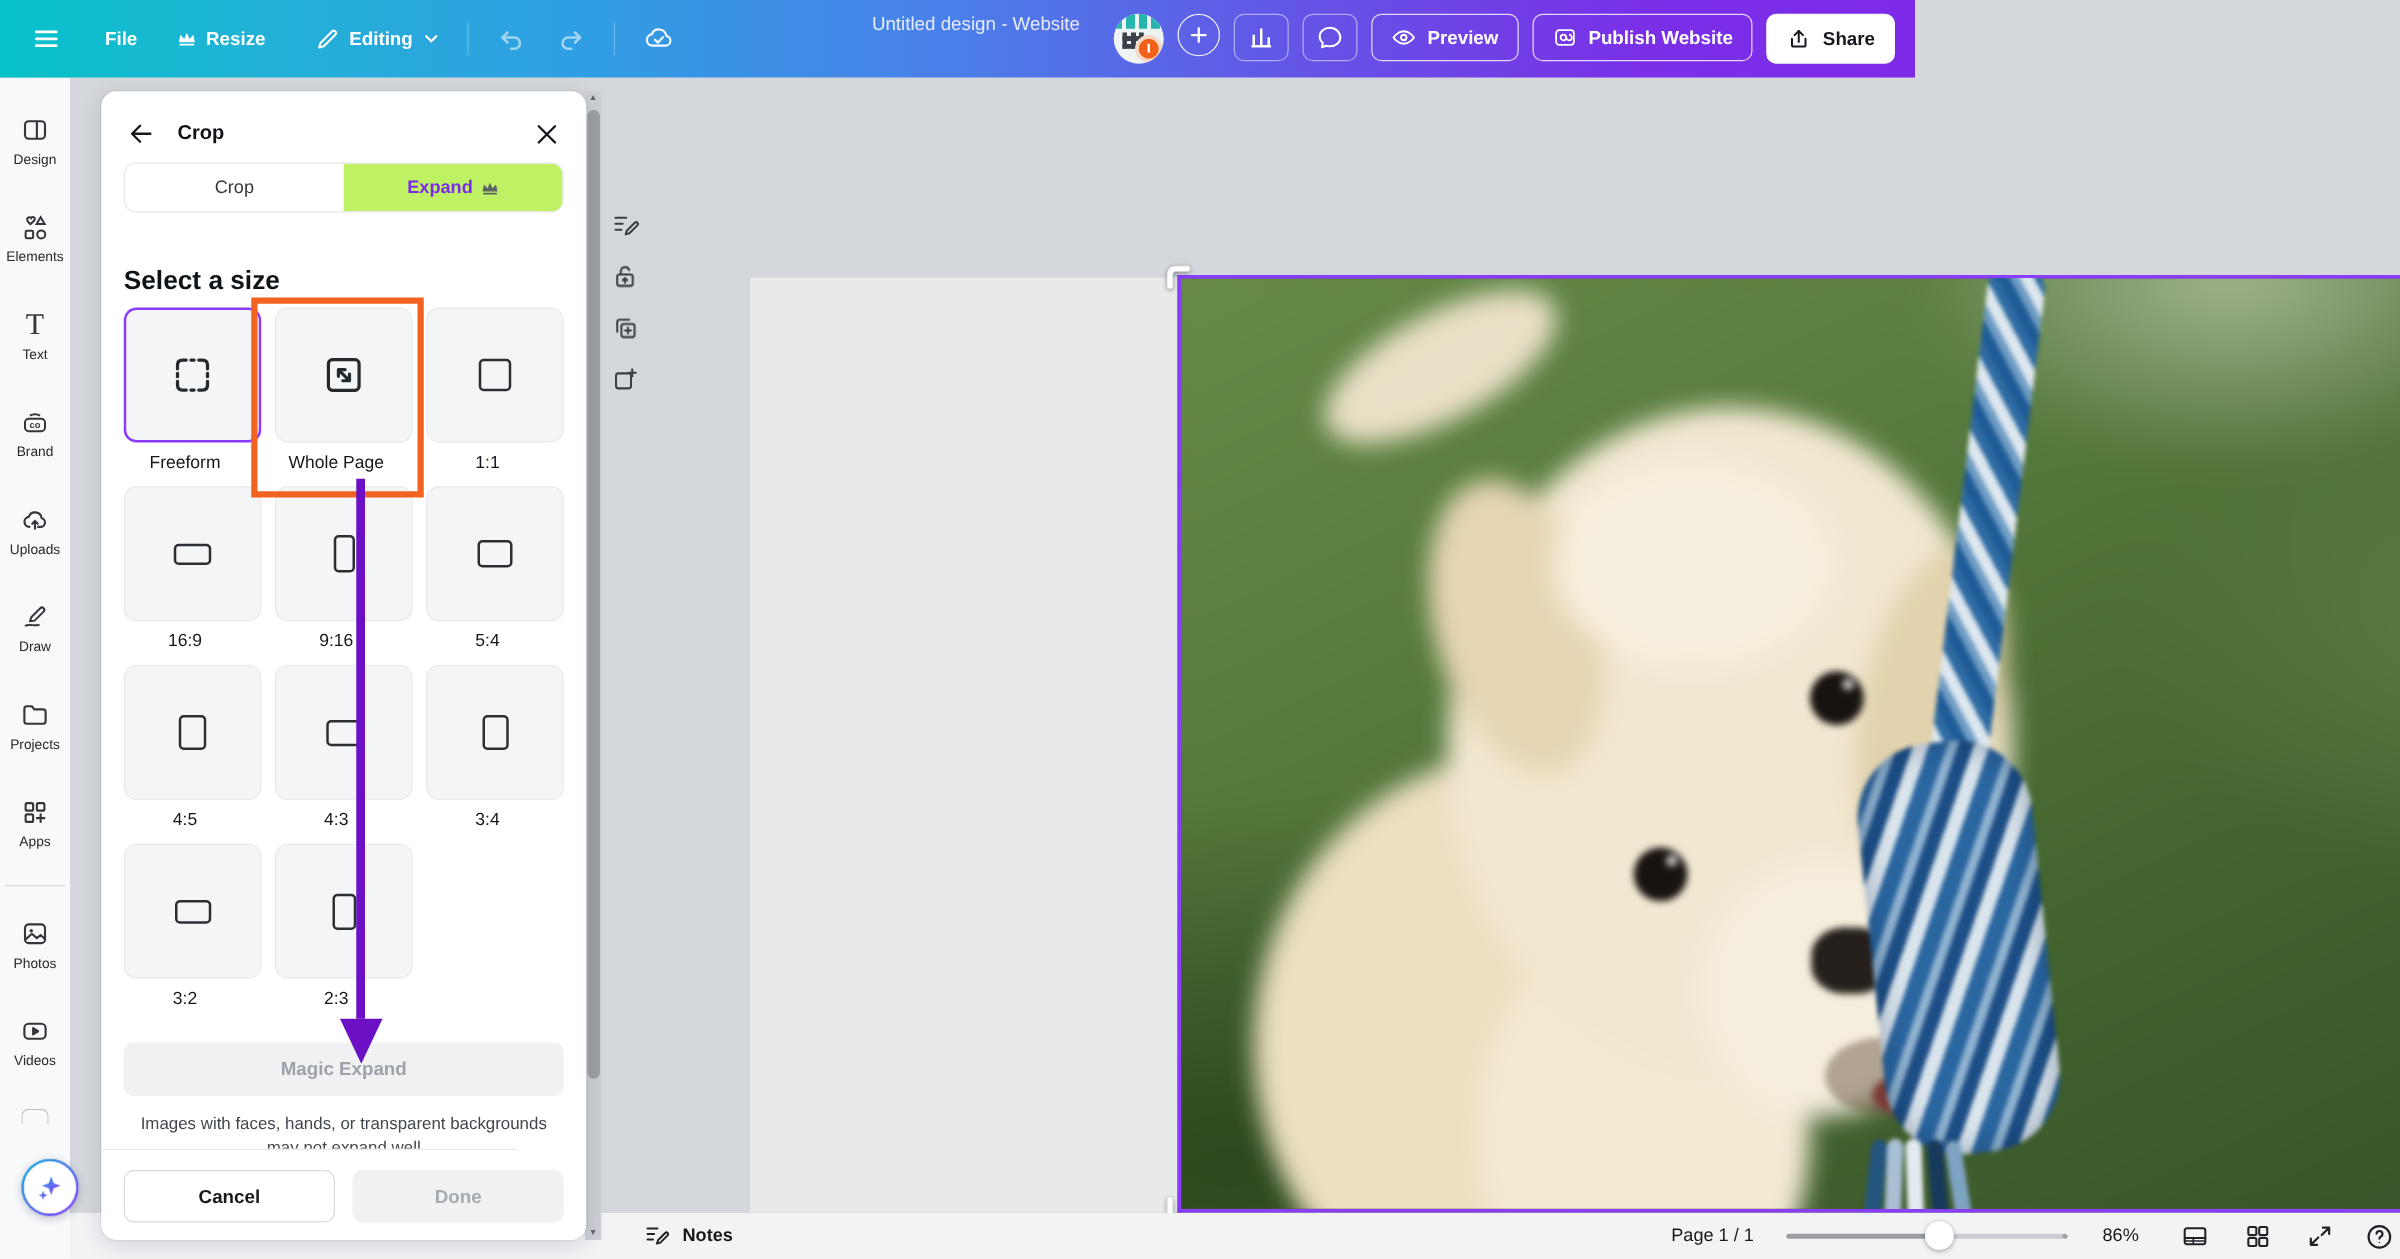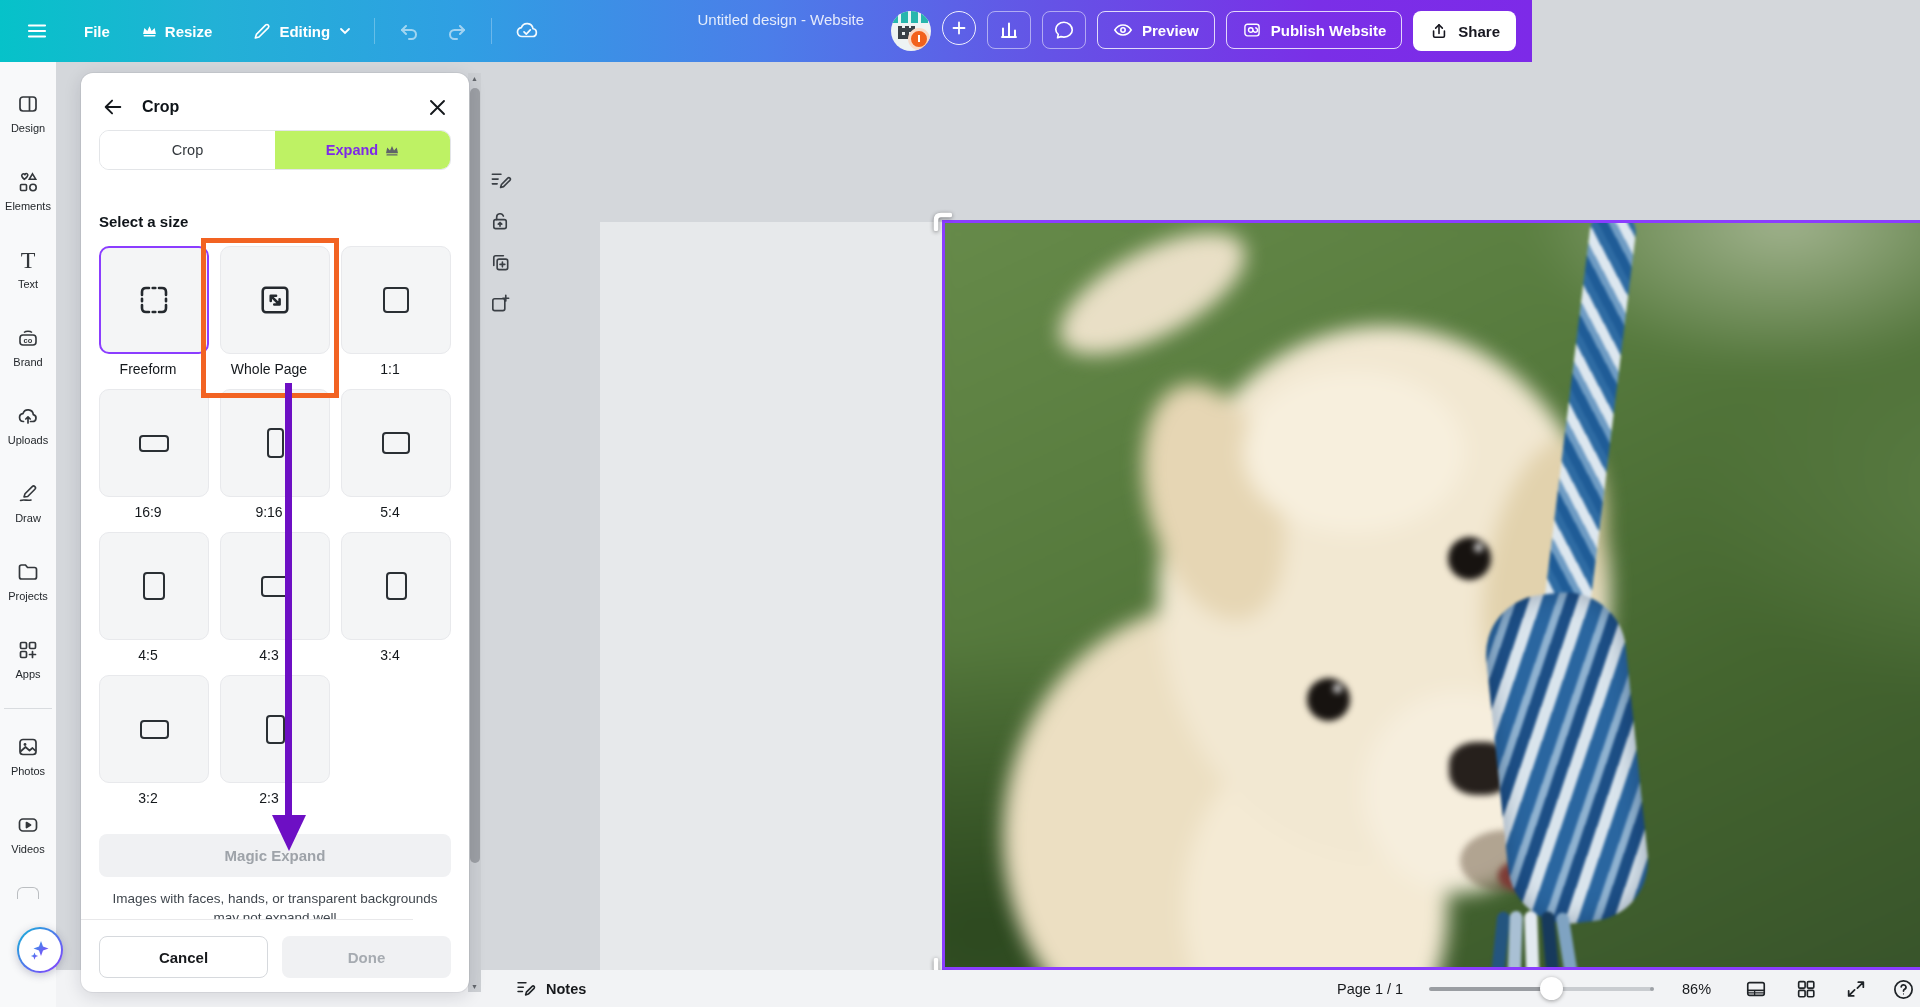--- a/index.html
+++ b/index.html
@@ -127,21 +127,21 @@
   .panel-header { position:absolute; left:18px; top:20px; width:352px; height:28px; display:flex; align-items:center; }
   .back-btn { width:28px; height:28px; display:flex; align-items:center; justify-content:center; color:#14181c; }
   .panel-title { font-size:16px; font-weight:700; color:#0e1318; margin-left:15px; }
   .close-btn { margin-left:auto; width:28px; height:28px; display:flex; align-items:center; justify-content:center; color:#14181c; }
   .tabs { position:absolute; left:18px; top:57px; width:352px; height:40px; border:1px solid #e3e5e8;
     border-radius:10px; overflow:hidden; display:flex; }
   .tab { flex:1; display:flex; align-items:center; justify-content:center; gap:7px; font-size:14.5px; }
   .tab-crop { background:#fff; color:#33383d; }
   .tab-expand { background:#bef264; color:#7d2ae8; font-weight:700; }
   .tab-expand .crown { color:#5f6368; display:inline-flex; }
-  .select-label { position:absolute; left:18px; top:140px; font-size:15px; font-weight:700; color:#0e1318; }
+  .select-label { position:absolute; left:18px; top:140px; font-size:21px; font-weight:700; color:#0e1318; }
   .size-grid { position:absolute; left:18px; top:173px; width:352px; display:grid;
     grid-template-columns:110px 110px 110px; column-gap:11px; row-gap:11px; }
   .tile { width:98px; }
   .tile-box { width:110px; height:108px; background:#f4f5f6; border:1px solid #e8e9ec; border-radius:10px;
     display:flex; align-items:center; justify-content:center; color:#24292e; }
   .tile.selected .tile-box { border:2px solid #8b3dff; }
   .tile-label { margin-top:7px; height:17px; text-align:center; font-size:14px; color:#14181c; }
   .ratio-rect { display:block; border:2.5px solid #2a2f34; border-radius:4px; }
   .magic-btn { position:absolute; left:18px; top:761px; width:352px; height:43px; border-radius:8px;
     background:#f0f1f3; display:flex; align-items:center; justify-content:center;

